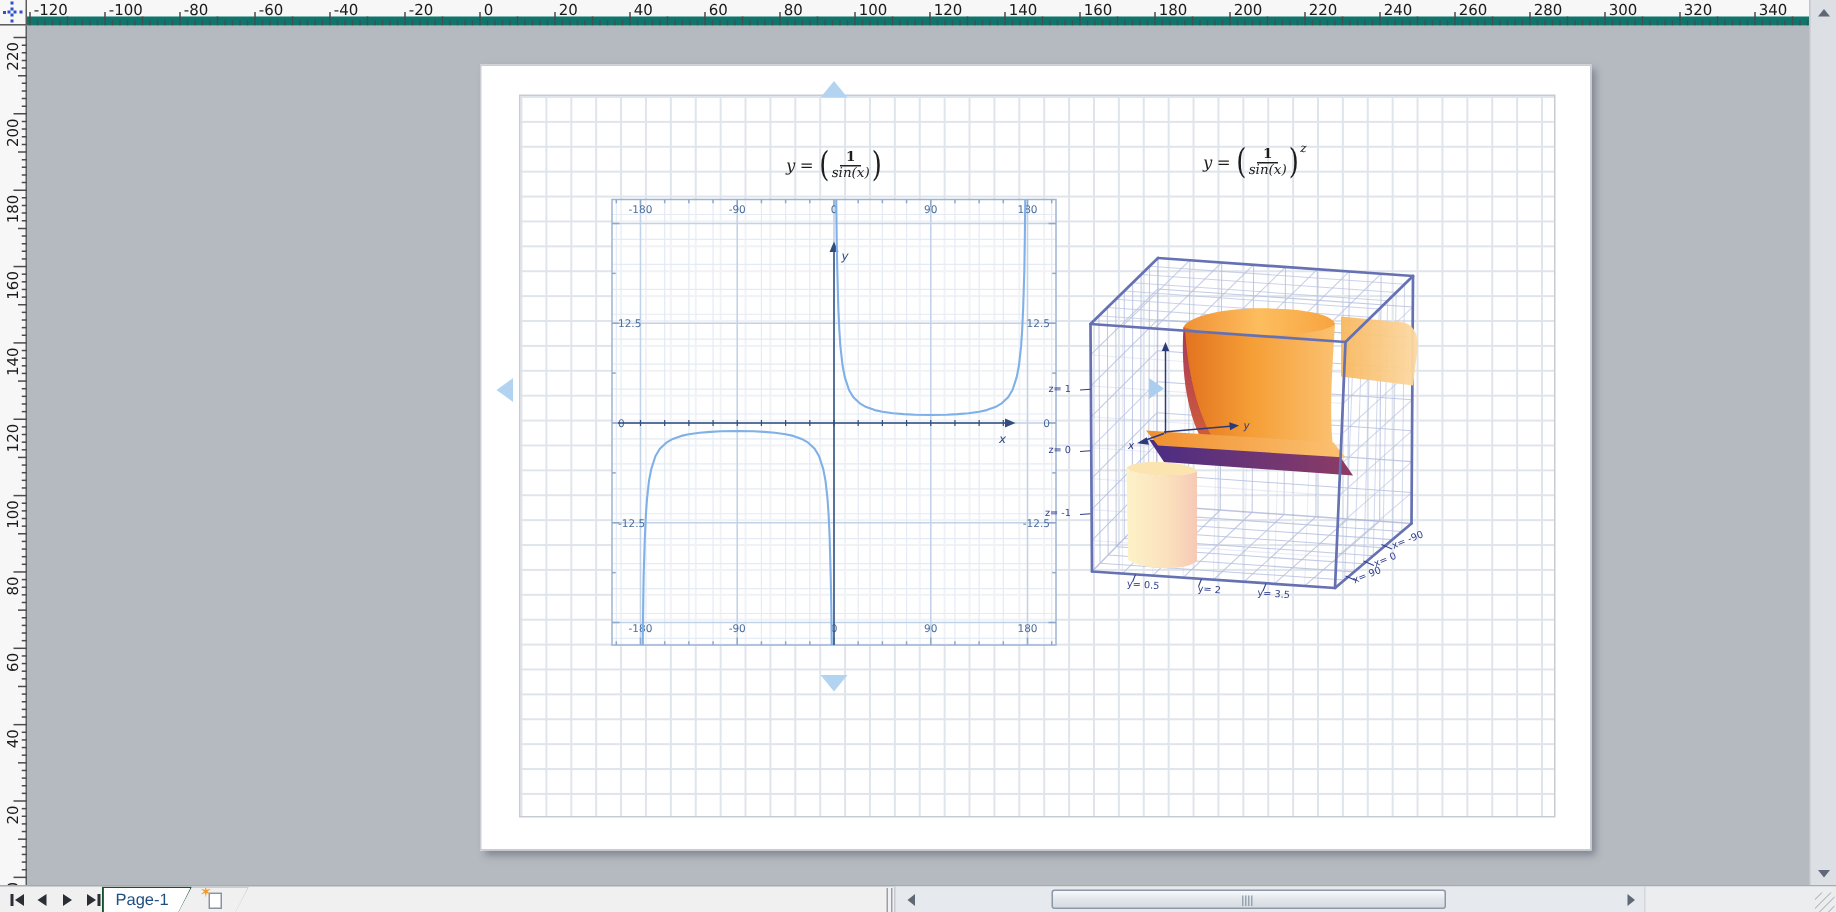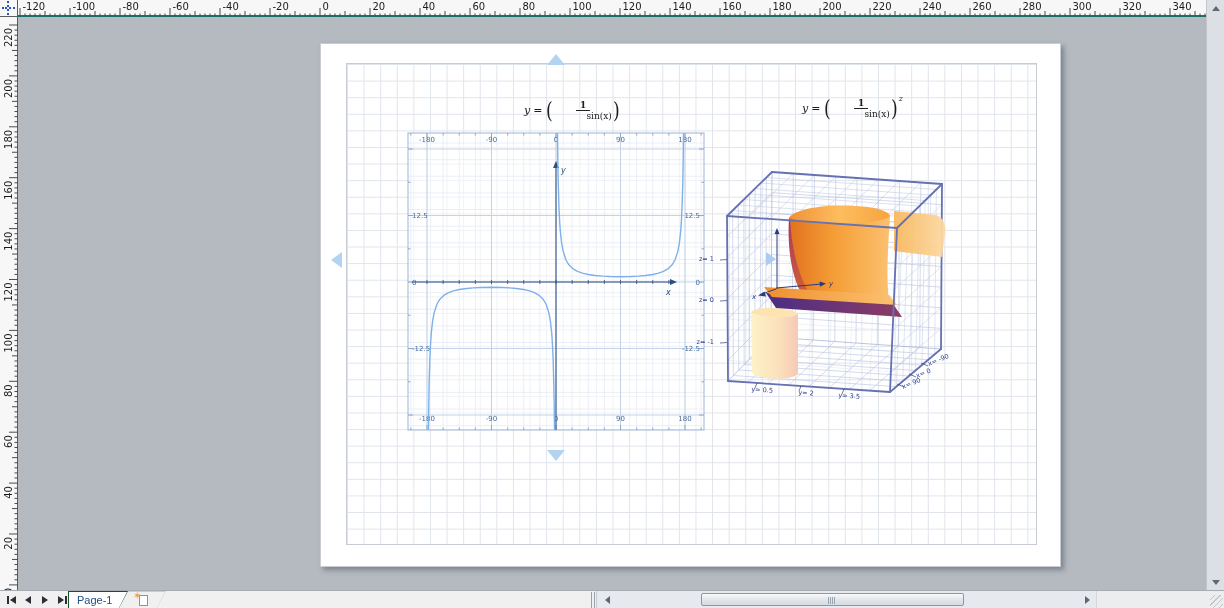--- a/index.html
+++ b/index.html
@@ -4,21 +4,21 @@
 <style>
   html,body{margin:0;padding:0;width:1224px;height:608px;overflow:hidden;
     font-family:"Liberation Sans","DejaVu Sans",sans-serif;background:#b5bac1;position:relative;}
   *{box-sizing:border-box;}
   
   #corner-box{position:absolute;left:0;top:0;width:18px;height:17px;background:#f7f7f7;
     border-right:1px solid #5d5d5d;border-bottom:1px solid #5d5d5d;z-index:30;}
   #corner-box .ch-h{position:absolute;left:2px;top:7px;width:13px;border-top:2px dotted #3050c8;}
   #corner-box .ch-v{position:absolute;left:7px;top:1px;height:14px;border-left:2px dotted #3050c8;}
   #ruler-top{position:absolute;left:18px;top:0;width:1188px;height:17px;background:#f7f7f7;
-    border-bottom:2px solid #0f766e;z-index:25;}
+    border-bottom:6px solid #0f766e;z-index:25;}
   #ruler-left{position:absolute;left:0;top:17px;width:18px;height:573px;background:#f7f7f7;
     border-right:1px solid #5d5d5d;z-index:25;}
   
   #canvas{position:absolute;left:18px;top:17px;width:1188px;height:573px;background:#b5bac1;overflow:hidden;}
   #page{position:absolute;left:302px;top:26px;width:741px;height:524px;background:#ffffff;
     border:1px solid #c9cdd3;box-shadow:3px 3px 5px rgba(80,86,96,.55);}
   #grid-area{position:absolute;left:25px;top:19px;width:691px;height:482px;
     border:1px solid #c6cbd4;
     background-image:linear-gradient(to right,#e0e4eb 1px,transparent 1px),
                      linear-gradient(to bottom,#e0e4eb 1px,transparent 1px);
@@ -30,21 +30,21 @@
   #pan-down{left:529px;top:433px;border-left:9px solid transparent;border-right:9px solid transparent;border-top:11px solid #b3d4f0;}
   #pan-left{left:313px;top:235px;border-top:8px solid transparent;border-bottom:8px solid transparent;border-right:11px solid #b3d4f0;}
   
   .formula{position:absolute;z-index:6;display:flex;align-items:center;color:#1c1c1c;
     font-family:"DejaVu Serif","Liberation Serif",serif;font-size:11px;white-space:nowrap;}
   .formula .fvar{font-style:italic;}
   .formula .feq{margin:0 3px;}
   .formula .paren{font-size:23px;font-weight:200;line-height:22px;transform:scaleX(.75);}
   .formula .frac{display:inline-flex;flex-direction:column;align-items:center;font-size:9px;line-height:10px;}
   .formula .num{padding:0 4px;border-bottom:1px solid #222;font-weight:bold;}
-  .formula .den{margin-left:32px;}
+  .formula .den{font-style:italic;}
   .formula .fsup{font-style:italic;font-size:8px;align-self:flex-start;margin-top:-3px;}
   
   #vscroll{position:absolute;left:1206px;top:0;width:18px;height:590px;background:#dce0e5;border-left:1px solid #c2c6cc;z-index:30;}
   .sb-btn{position:absolute;display:flex;align-items:center;justify-content:center;}
   .tri-up{width:0;height:0;border-left:4px solid transparent;border-right:4px solid transparent;border-bottom:5px solid #5f6874;}
   .tri-down{width:0;height:0;border-left:4px solid transparent;border-right:4px solid transparent;border-top:5px solid #5f6874;}
   .tri-left{width:0;height:0;border-top:4px solid transparent;border-bottom:4px solid transparent;border-right:5px solid #5f6874;}
   .tri-right{width:0;height:0;border-top:4px solid transparent;border-bottom:4px solid transparent;border-left:5px solid #5f6874;}
   #vthumb{position:absolute;left:1.5px;top:150px;width:14px;height:240px;border:1px solid #8d98a6;border-radius:2px;
     background:linear-gradient(90deg,#f8f9fb,#e4e8ed 45%,#d6dbe2);}

